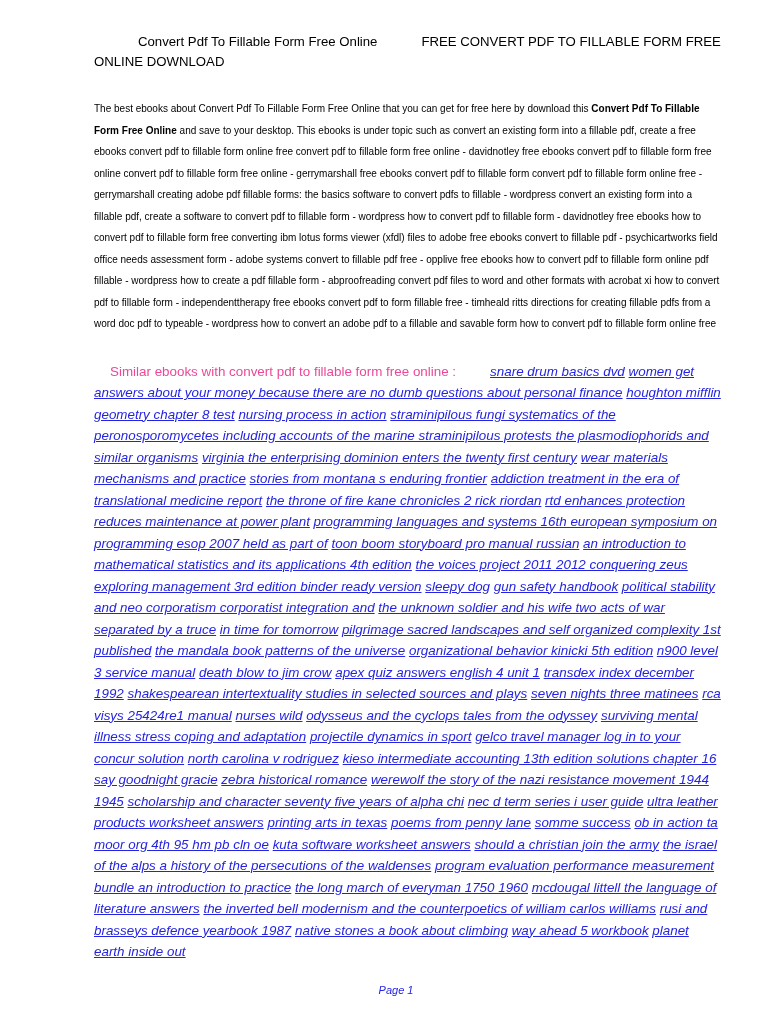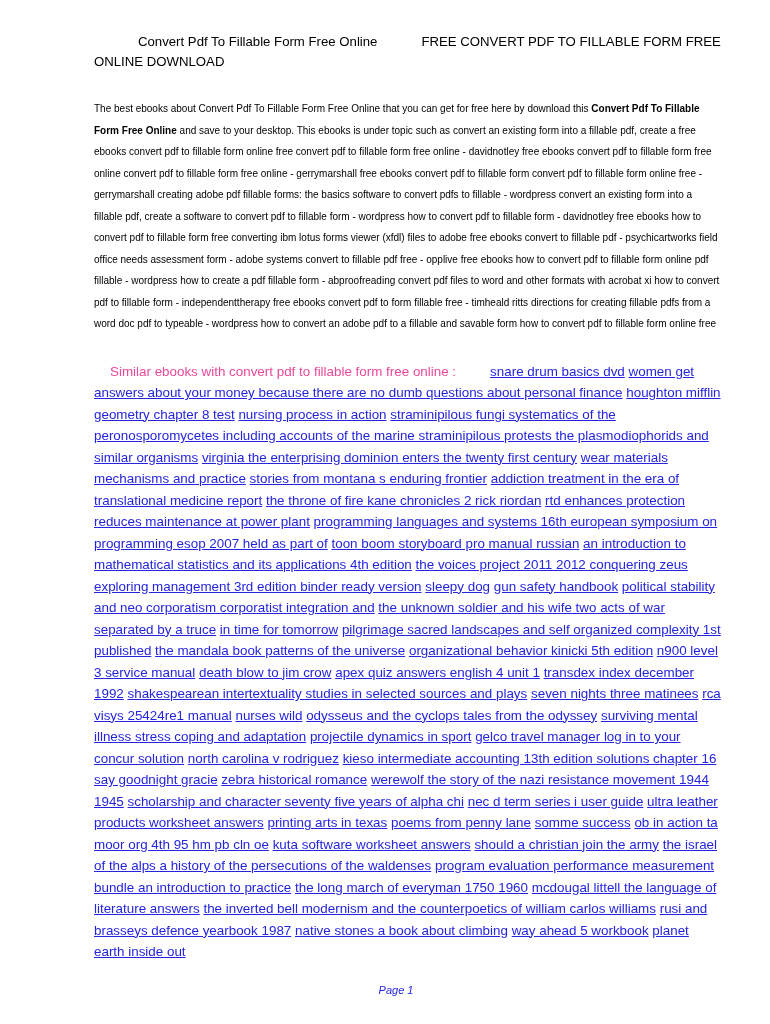--- a/index.html
+++ b/index.html
@@ -74,20 +74,21 @@
     width: 16px;
   }
   .links-para .lead-gap {
     display: inline-block;
     width: 34px;
   }
   a.ebook-link {
     color: #2424E0;
     text-decoration: underline;
     cursor: pointer;
+    font-style: italic;
   }
   .footer {
     position: absolute;
     left: 0;
     top: 980px;
     width: 770px;
     text-align: center;
     padding-left: 11px;
   }
   .footer .page-label {

